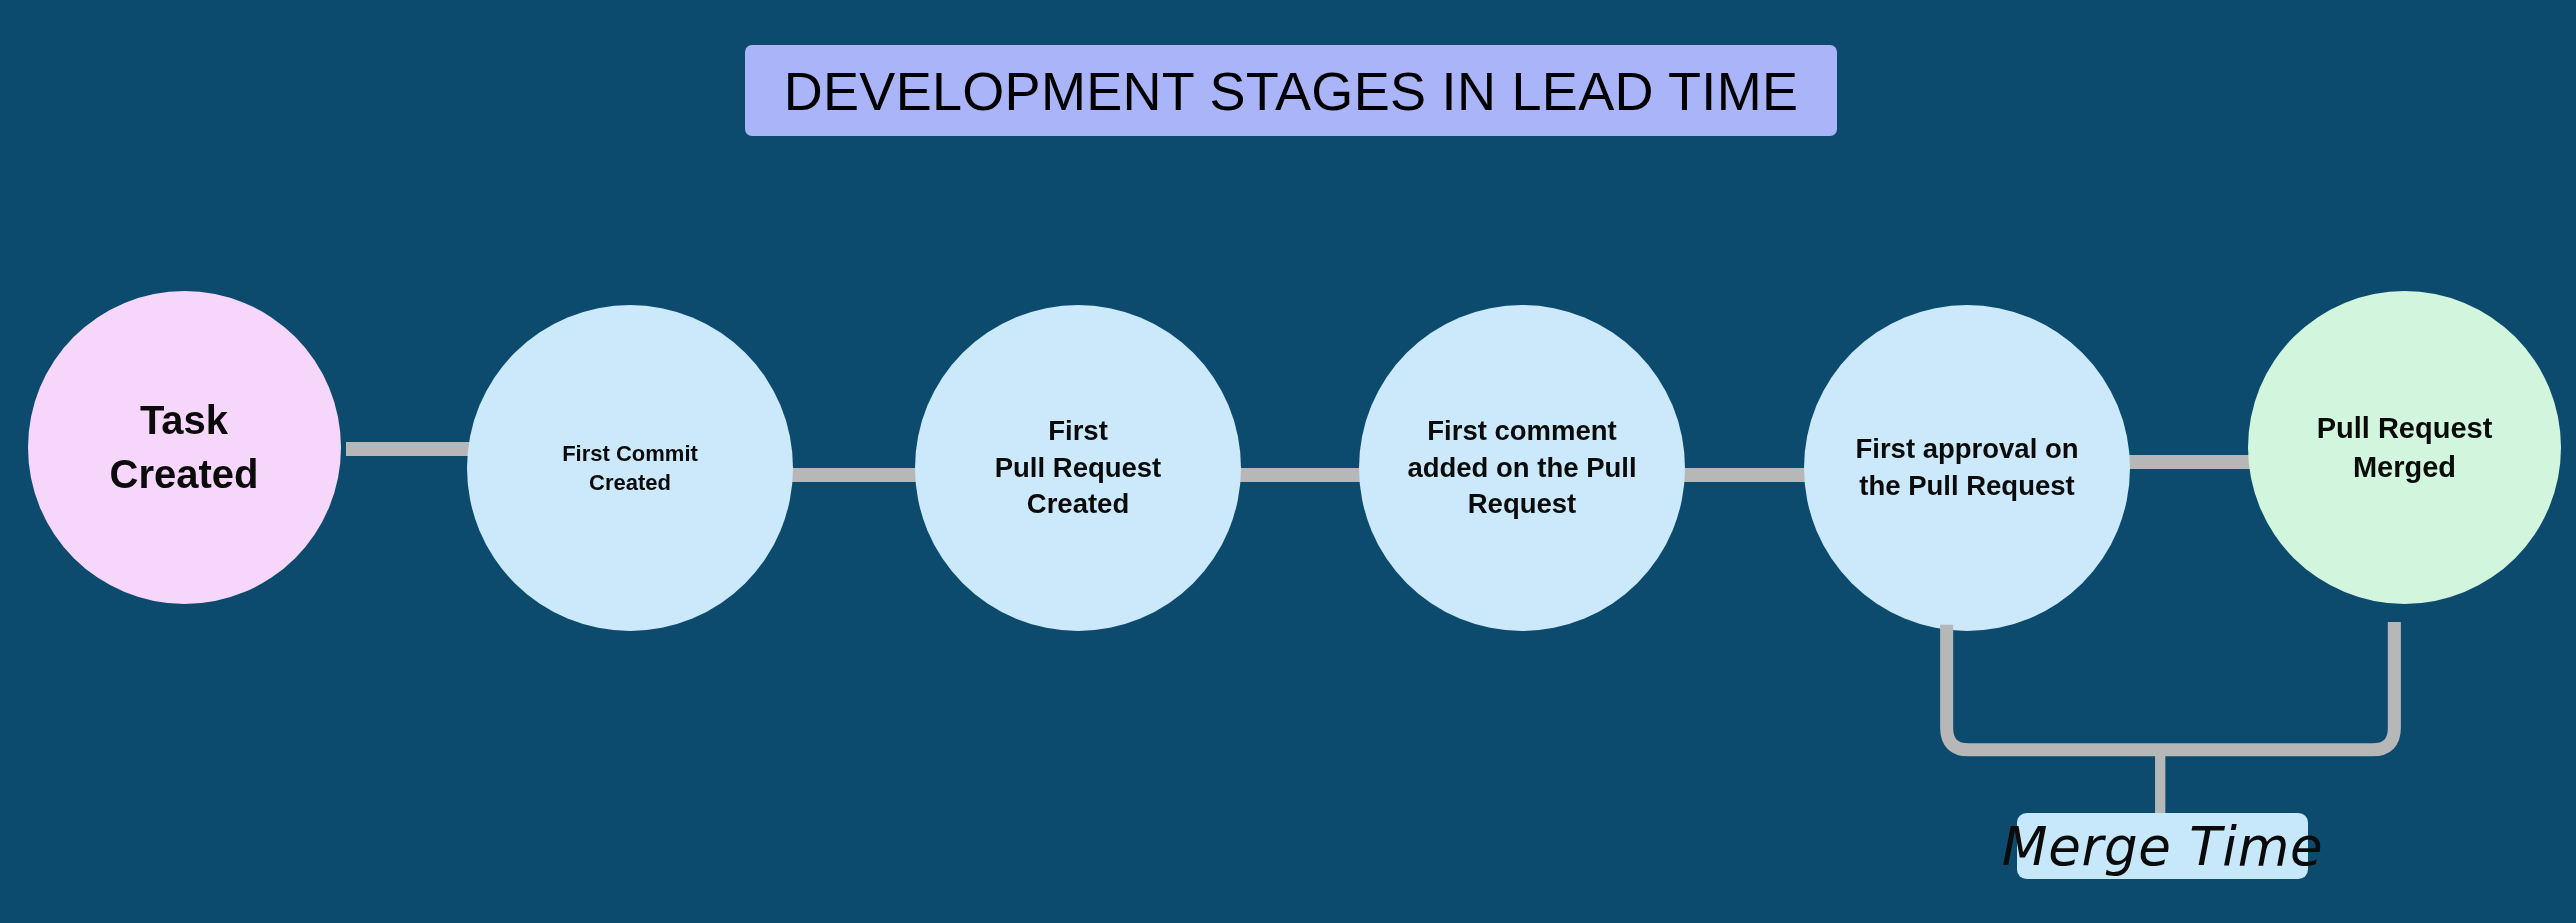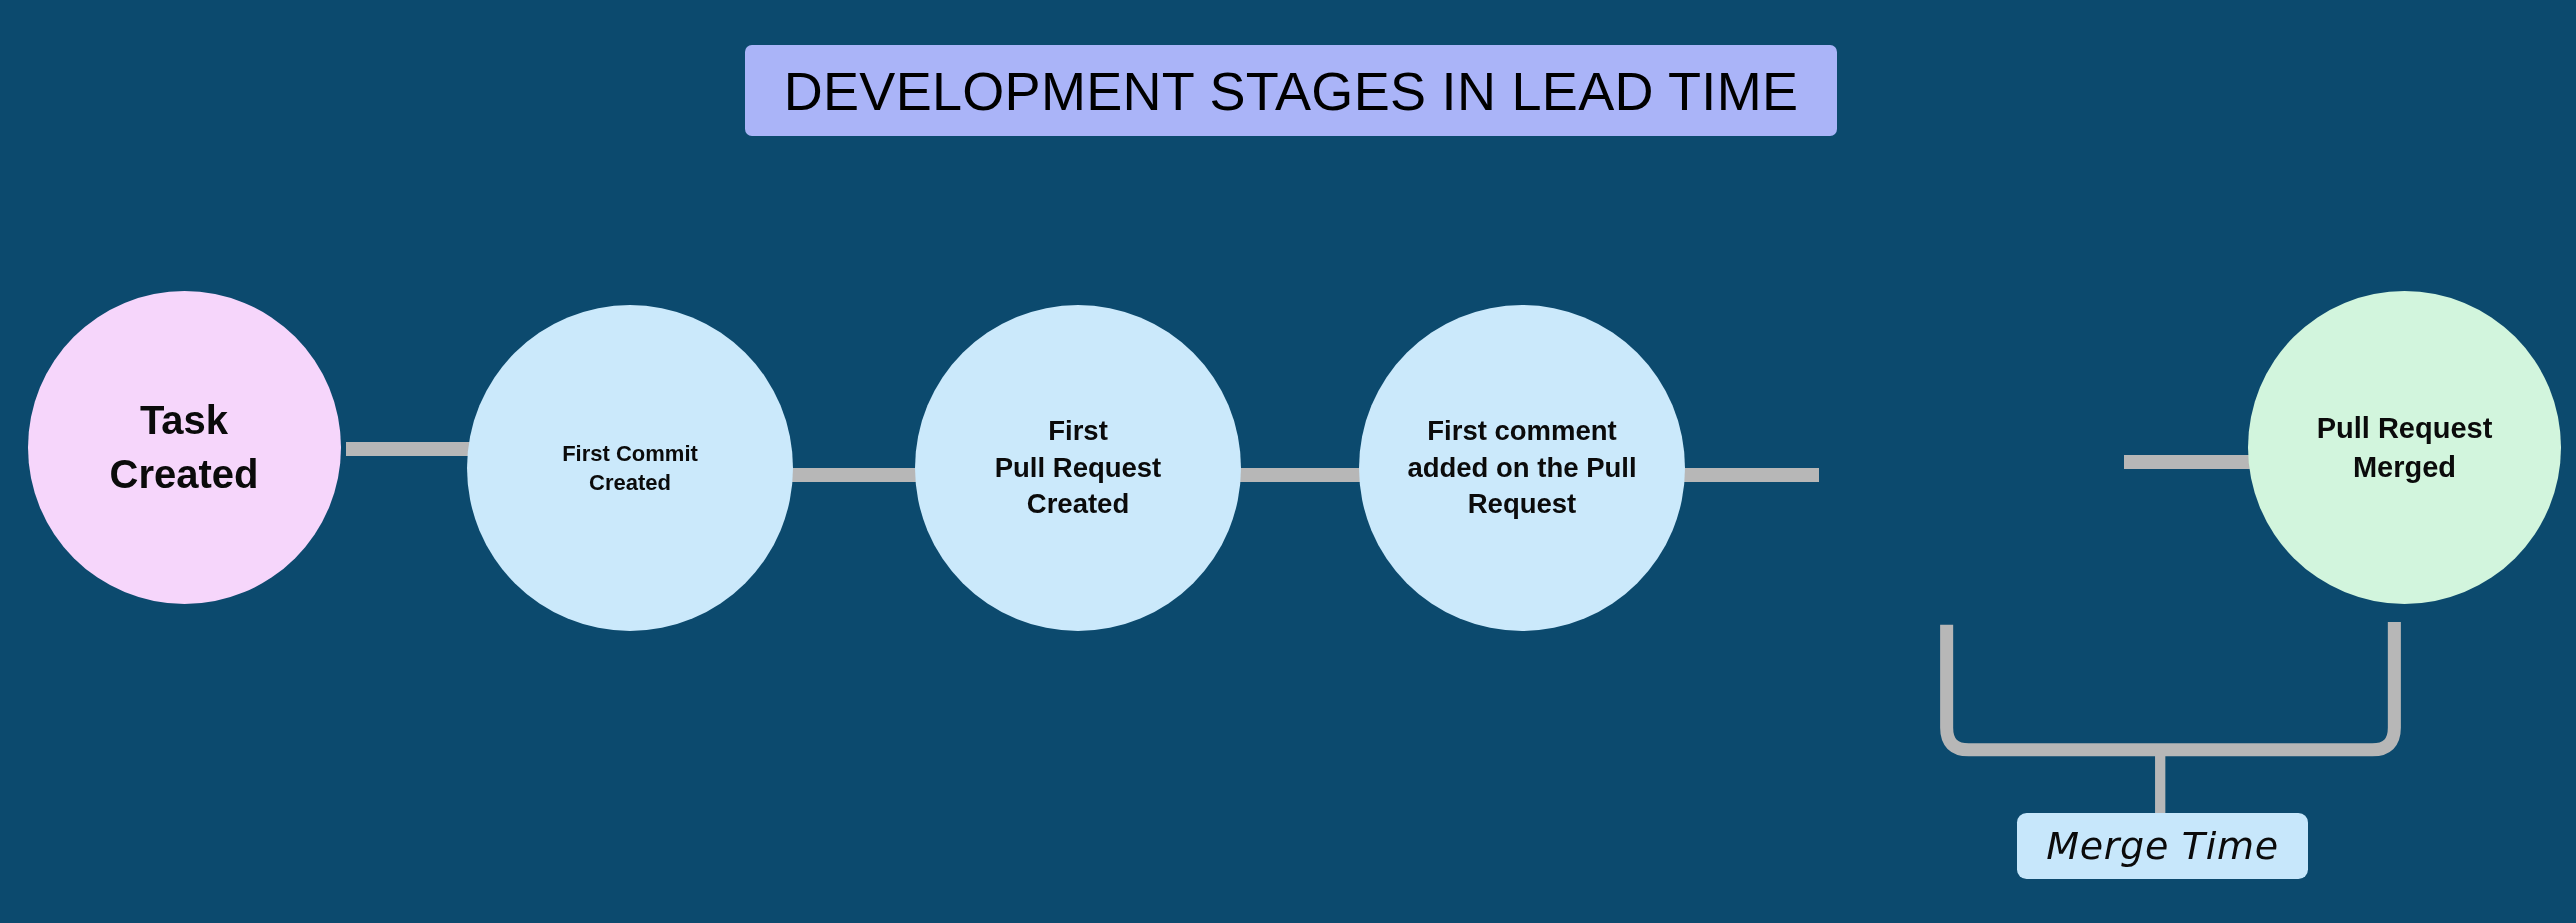--- a/index.html
+++ b/index.html
@@ -87,21 +87,21 @@
     width: 291px;
     height: 66px;
     background: #c7e7fb;
     border-radius: 9.6px;
     display: flex;
     align-items: center;
     justify-content: center;
   }
   #merge-time-label {
     font-family: "DejaVu Sans", sans-serif;
-    font-size: 38px;
+    font-size: 53px;
     font-weight: 400;
     font-style: italic;
     color: #0b0b0b;
     white-space: nowrap;
     letter-spacing: 0.7px;
   }
 </style>
 </head>
 <body>
 
@@ -132,20 +132,24 @@
 Pull Request
 Created</div>
   </div>
 
   <div class="stage" style="left:1359px; top:305px; width:326px; height:326px; background:#cbe9fb;">
     <div class="stage-label" style="font-size:27.5px;">First comment
 added on the Pull
 Request</div>
   </div>
 
+  <div class="stage" style="left:1804px; top:305px; width:326px; height:326px; background:#cbe9fb;">
+    <div class="stage-label" style="font-size:27.5px;">First approval on
+the Pull Request</div>
+  </div>
 
   <div class="stage" style="left:2248px; top:291px; width:313px; height:313px; background:#d2f5dd;">
     <div class="stage-label" style="font-size:29px;">Pull Request
 Merged</div>
   </div>
 
   <svg id="bracket" viewBox="0 0 700 300" width="481" height="206" fill="none">
     <path d="M 24 10 L 24 160 Q 24 192 56 192 L 644 192 Q 676 192 676 160 L 676 6" stroke="#b7b7b7" stroke-width="19" fill="none" stroke-linecap="butt" stroke-linejoin="round"></path>
     <path d="M 335 192 L 335 292" stroke="#b7b7b7" stroke-width="15" fill="none" stroke-linecap="butt"></path>
   </svg>

